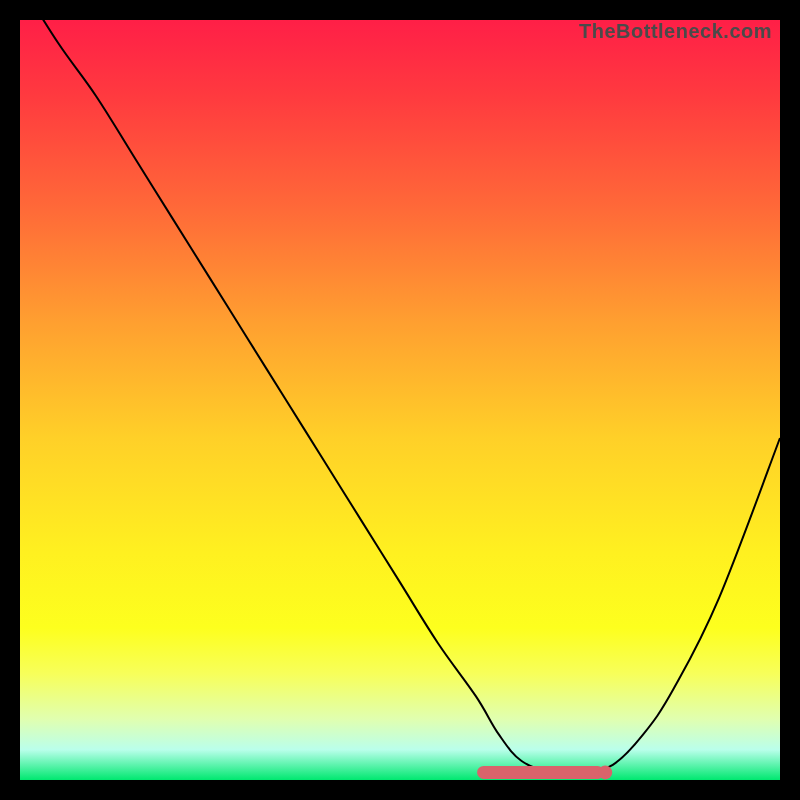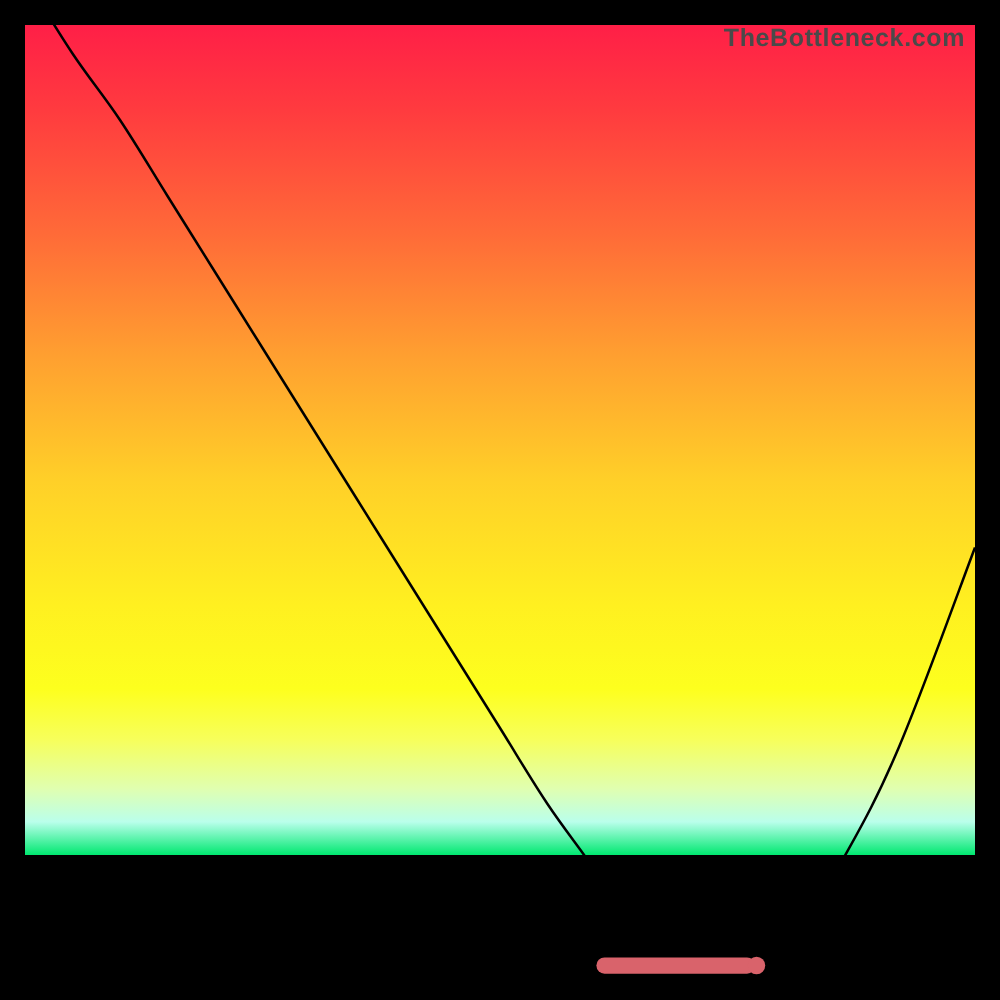--- a/index.html
+++ b/index.html
@@ -8,21 +8,21 @@
     width: 800px;
     height: 800px;
     background: #000;
     overflow: hidden;
   }
   .chart-area {
     position: absolute;
     left: 20px;
     top: 20px;
     width: 760px;
-    height: 664px;
+    height: 760px;
     background: linear-gradient(to bottom,
       #ff1f47 0%,
       #ff3a3f 10%,
       #ff6a38 25%,
       #ffa030 40%,
       #ffd028 55%,
       #fff020 70%,
       #fdff1e 80%,
       #f7ff5a 86%,
       #e0ffb0 92%,

